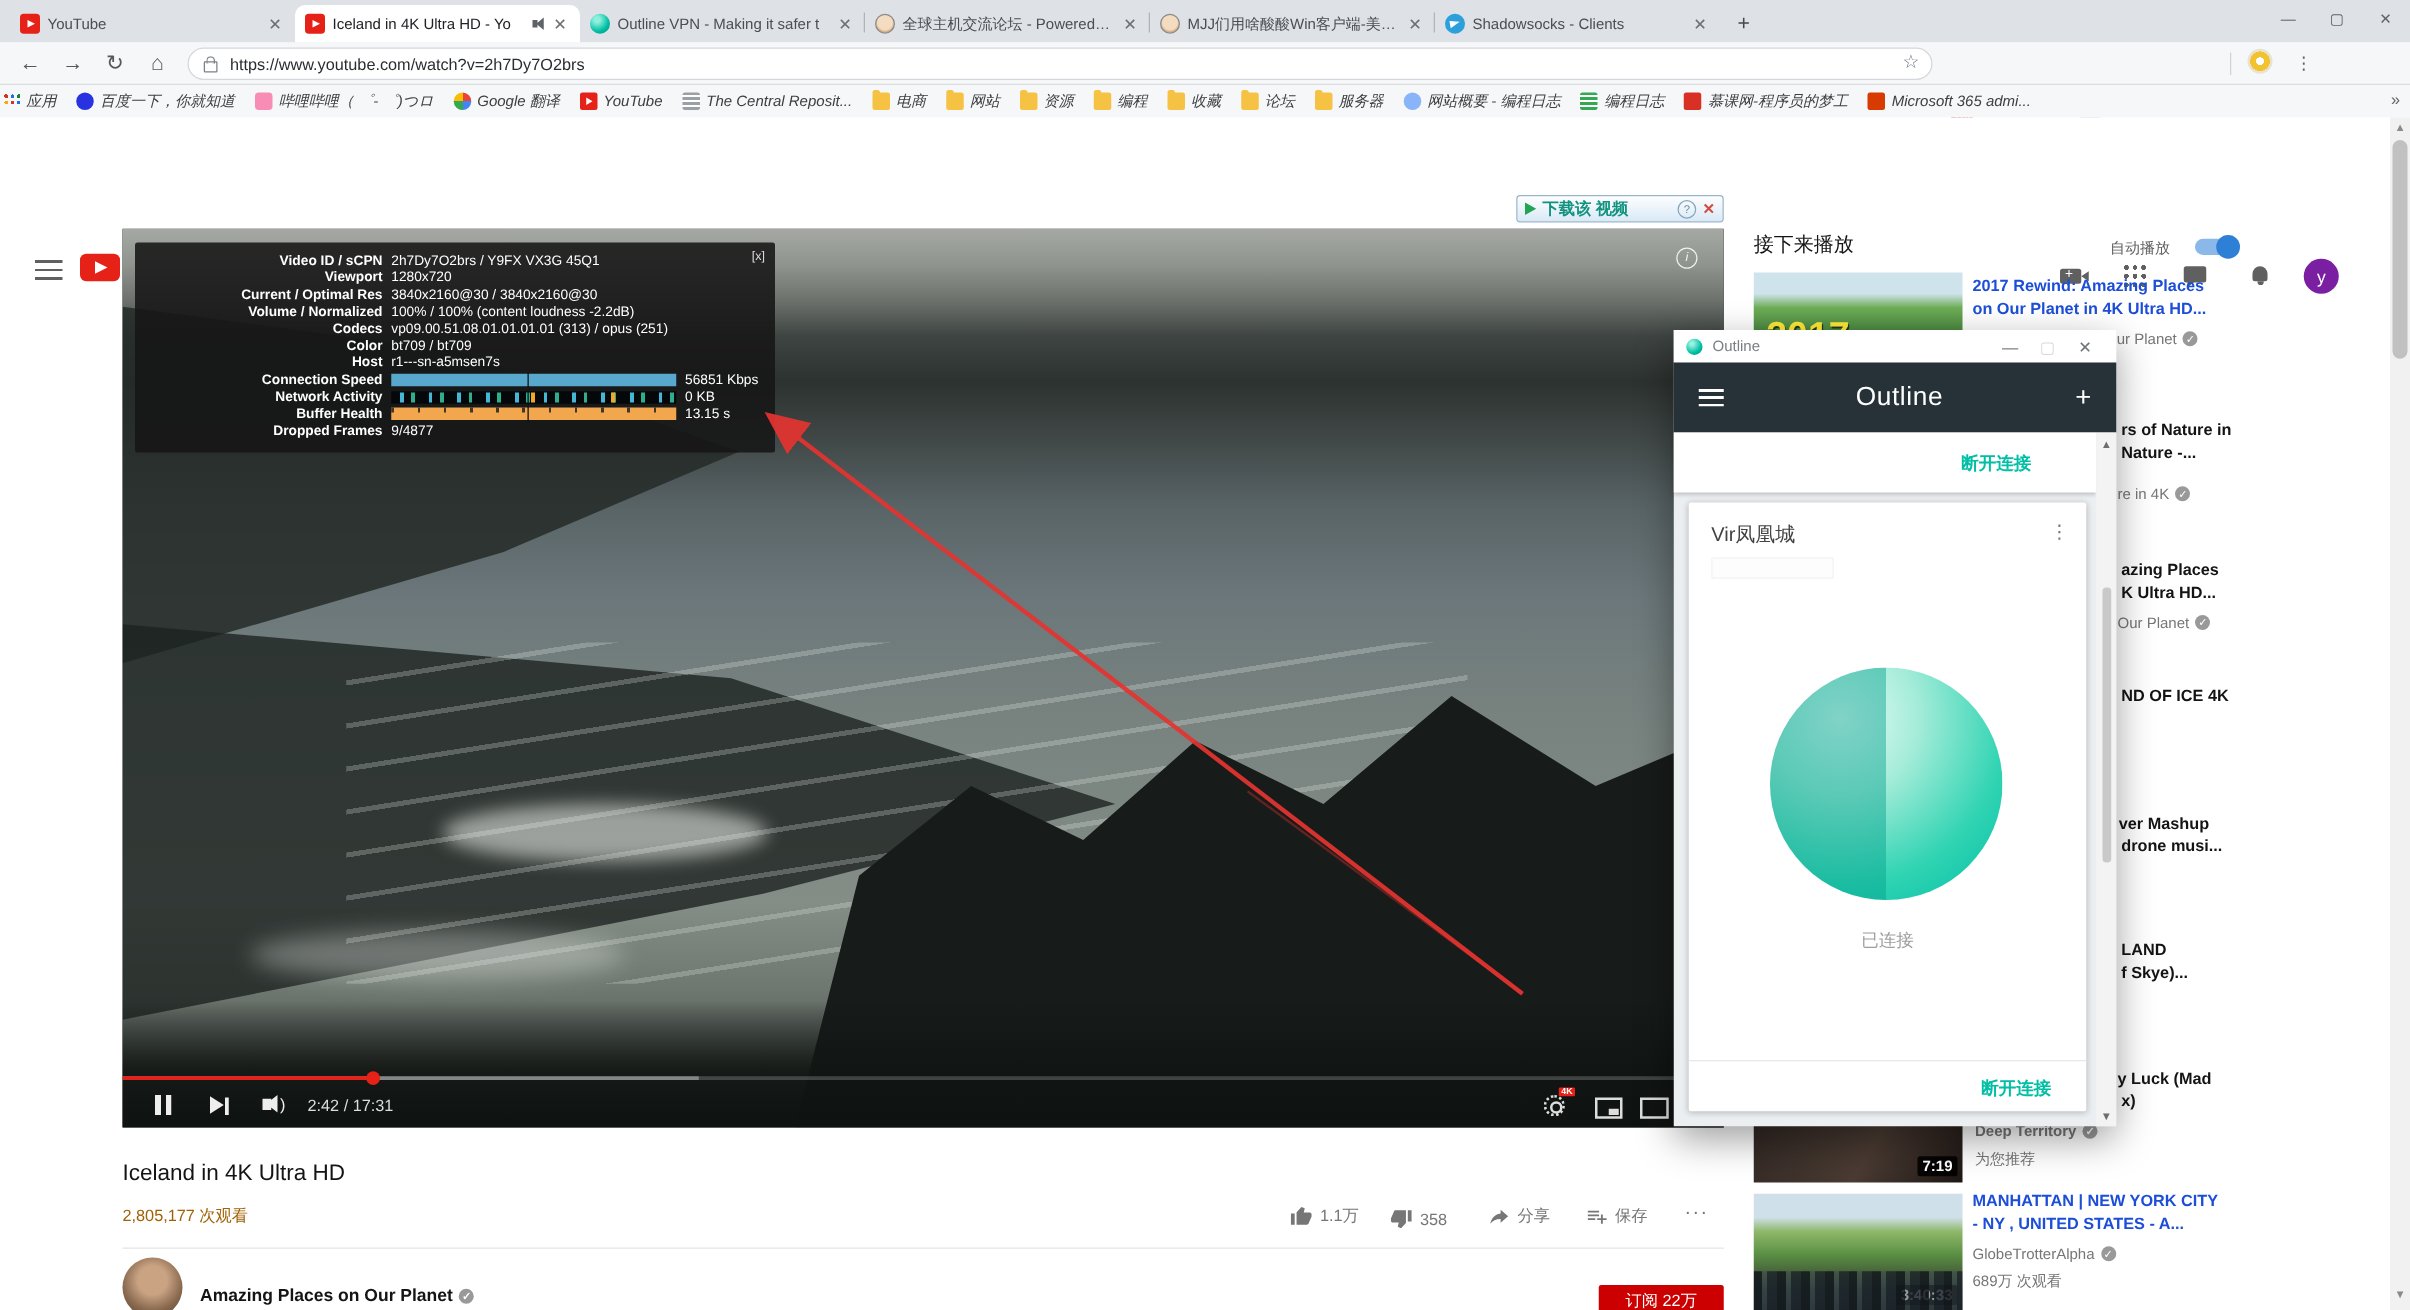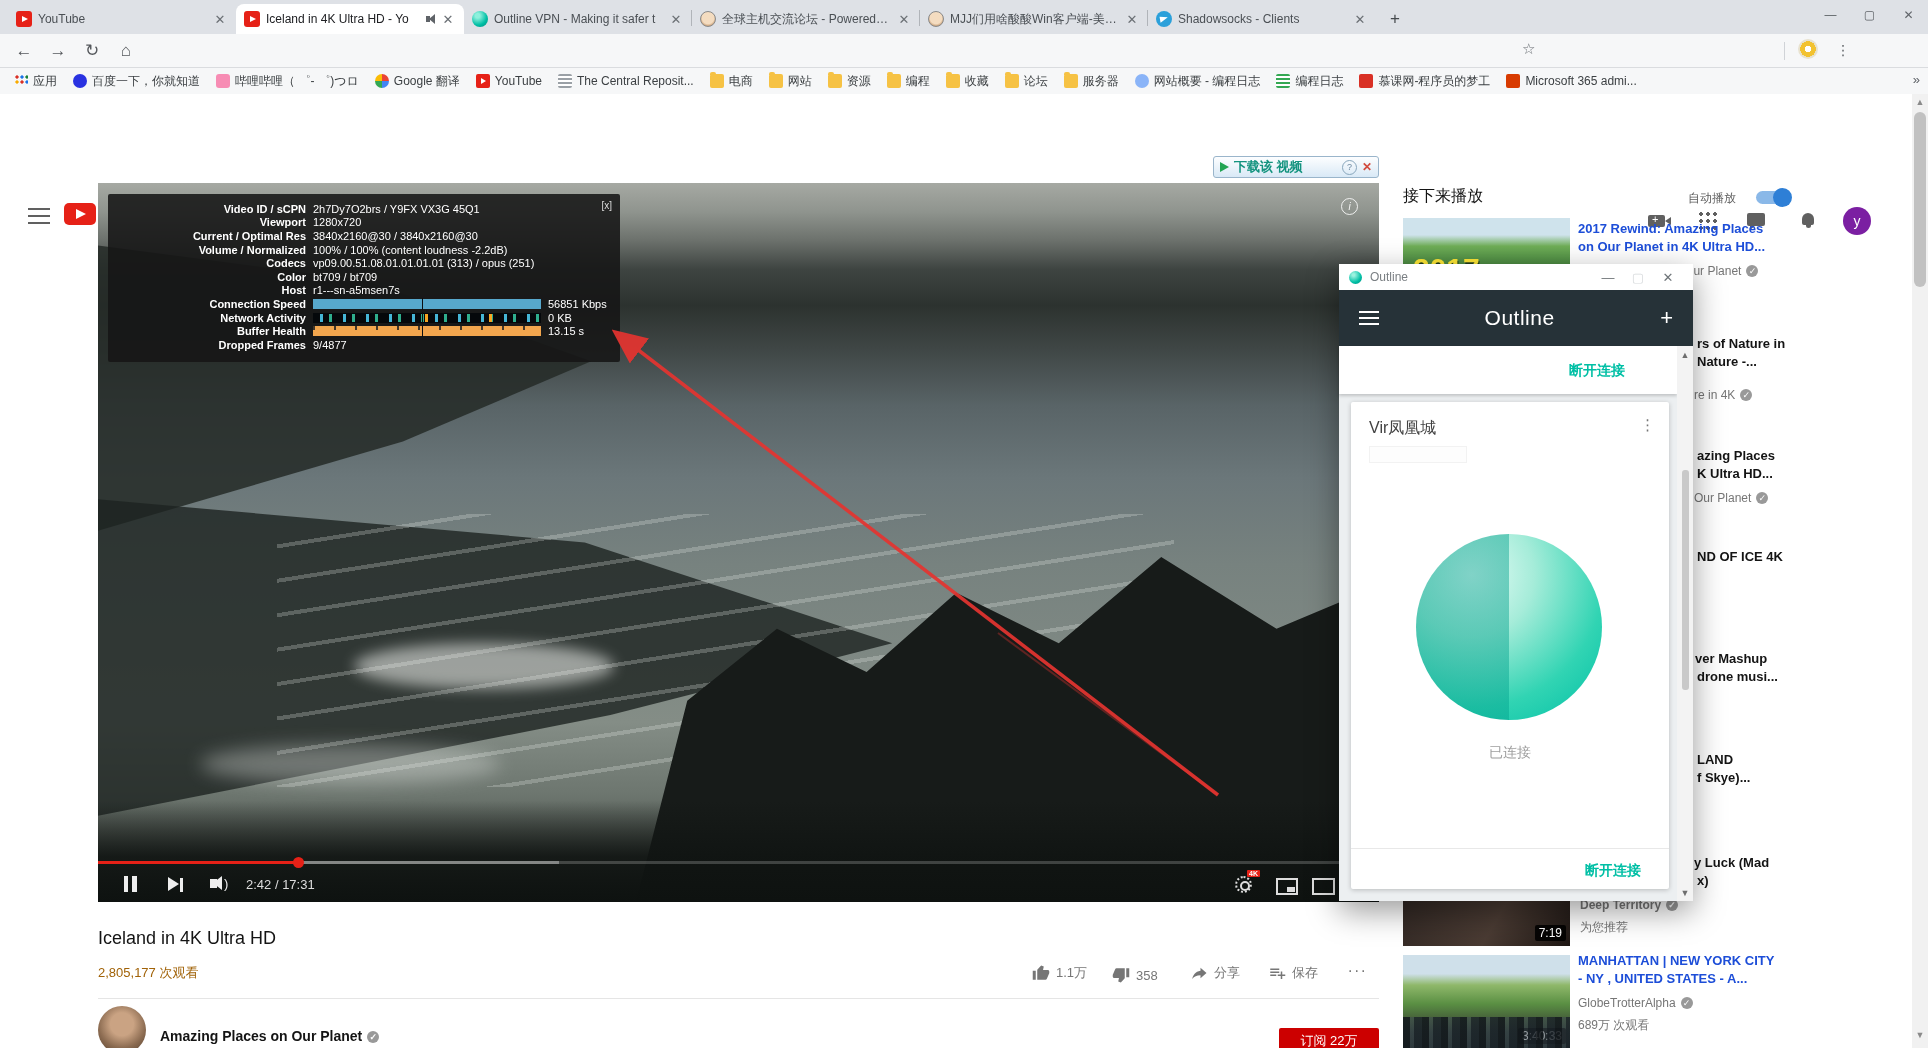--- a/index.html
+++ b/index.html
@@ -39,21 +39,21 @@
   .star{position:absolute;top:6px;font-size:15px;color:#6b7075;}
   .ext{position:absolute;top:5px;width:22px;height:22px;}
   .extbox{width:18px;height:18px;margin:2px;border-radius:4px;position:relative;}
   .badge115{position:absolute;right:-4px;bottom:-2px;background:#d93025;color:#fff;font-size:8px;line-height:9px;padding:0 2px;border-radius:2px;}
   .ext-label{color:#fff;font-size:8px;font-weight:bold;text-align:center;line-height:18px;}
   .sep{position:absolute;top:8px;width:1px;height:18px;background:#d0d3d7;}
   #profile-flower{border-radius:50%;background:radial-gradient(circle,#fff 22%,#f2c230 23% 55%,#e8e2cf 56%);width:20px;height:20px;}
   .menu3{position:absolute;top:5px;width:22px;height:22px;text-align:center;line-height:22px;color:#5f6368;font-size:14px;}
 
   
-  #bookmarks{left:0;top:68px;width:1928px;height:26px;background:#f6f7f8;display:flex;align-items:center;padding-left:14px;box-sizing:border-box;overflow:hidden;}
+  #bookmarks{left:0;top:68px;width:1928px;height:26px;background:#f6f7f8;display:flex;align-items:center;padding-left:2px;box-sizing:border-box;overflow:hidden;font-style:italic;}
   .bm{display:flex;align-items:center;margin-right:16px;font-size:12px;color:#3c4043;white-space:nowrap;}
   .bmicon{width:14px;height:14px;margin-right:5px;border-radius:2px;position:relative;flex:0 0 14px;}
   .bi-apps{background:radial-gradient(circle 1.6px at 3px 3px,#d93025 98%,transparent),radial-gradient(circle 1.6px at 8px 3px,#1a73e8 98%,transparent),radial-gradient(circle 1.6px at 13px 3px,#188038 98%,transparent),radial-gradient(circle 1.6px at 3px 8px,#f9ab00 98%,transparent),radial-gradient(circle 1.6px at 8px 8px,#d93025 98%,transparent),radial-gradient(circle 1.6px at 13px 8px,#1a73e8 98%,transparent);}
   .bi-baidu{background:#2932e1;border-radius:50%;}
   .bi-bilibili{background:#f78cb4;border-radius:3px;}
   .bi-google{background:conic-gradient(#ea4335 0 25%,#4285f4 25% 50%,#34a853 50% 75%,#fbbc05 75%);border-radius:50%;}
   .bi-youtube{background:#e62117;}
   .bi-youtube::before{content:"";position:absolute;left:5px;top:4px;border-left:5px solid #fff;border-top:3px solid transparent;border-bottom:3px solid transparent;}
   .bi-doc{background:repeating-linear-gradient(180deg,#9aa0a6 0 2px,#fff 2px 4px);}
   .bi-folder{background:#f6c244;border-radius:2px;}
@@ -165,21 +165,21 @@
   .thumb{position:absolute;width:167px;background:#ddd;overflow:hidden;}
   #thumb1{left:1403px;top:218px;height:94px;background:linear-gradient(180deg,#cfe3ec 0 18%,#6fae57 30%,#3f7d3a 55%,#2e5d33 100%);}
   #thumb1 .y2017{position:absolute;left:10px;top:34px;font-size:30px;font-weight:bold;color:#ffe837;text-shadow:1px 2px 0 #1c3a1c;}
   .sb-title{position:absolute;font-size:13px;font-weight:bold;color:#1d4ed8;line-height:18px;width:330px;}
   .sb-ch{position:absolute;font-size:12px;color:#767676;}
   .frag-t{position:absolute;font-size:13px;font-weight:bold;color:#141414;white-space:nowrap;}
   .frag-c{position:absolute;font-size:12px;color:#767676;white-space:nowrap;}
   #thumb8{left:1403px;top:852px;height:94px;background:linear-gradient(120deg,#2b2320,#4a3b33 60%,#1e1714);}
   #thumb9{left:1403px;top:955px;height:94px;background:linear-gradient(180deg,#cfe0ea 0 20%,#8fb86a 32%,#5a8f43 52%,#46603a 68%,#2c3a33 82%,#1d2626 100%);}
   #thumb9::after{content:"";position:absolute;left:0;bottom:0;width:100%;height:34%;background:repeating-linear-gradient(90deg,rgba(20,26,30,.9) 0 7px,rgba(60,72,80,.55) 7px 11px,rgba(28,36,42,.85) 11px 19px);}
-  .tbadge{position:absolute;background:rgba(0,0,0,.85);color:#fff;font-size:12px;font-weight:normal;padding:1px 4px;border-radius:2px;}
+  .tbadge{position:absolute;background:rgba(0,0,0,.85);color:#fff;font-size:12px;font-weight:bold;padding:1px 4px;border-radius:2px;}
 
   
   #pg-scroll{left:1912px;top:94px;width:16px;height:954px;background:#f1f1f1;}
   #pg-thumb{left:1914px;top:112px;width:12px;height:175px;background:#c1c1c1;border-radius:6px;}
   .scr-arrow{position:absolute;color:#8a8a8a;font-size:9px;width:16px;text-align:center;}
 
   
   #outline{left:1339px;top:264px;width:354px;height:637px;background:#eceff1;box-shadow:0 10px 30px rgba(0,0,0,.4);z-index:50;}
   #ol-titlebar{left:0;top:0;width:100%;height:26px;background:#fff;display:flex;align-items:center;padding:0 10px;box-sizing:border-box;}
   #ol-dot{width:13px;height:13px;border-radius:50%;background:radial-gradient(circle at 35% 30%,#9bf2df 10%,#00bfa5 60%,#00897b 100%);}
@@ -251,20 +251,24 @@
       <div class="winctl" style="left: 1811px;">—</div>
       <div class="winctl" style="left: 1850px;">▢</div>
       <div class="winctl" style="left: 1889px;">✕</div>
     </div>
 
   <div id="toolbar" class="abs">
     <div class="navbtn" style="left:10px;">←</div>
     <div class="navbtn" style="left:44px;">→</div>
     <div class="navbtn" style="left:78px;">↻</div>
     <div class="navbtn" style="left:112px;">⌂</div>
+    <div id="omnibox">
+      <span class="lock"></span>
+      <span id="url">https://www.youtube.com/watch?v=2h7Dy7O2brs</span>
+    </div>
     <div class="star" style="left:1522px;">☆</div>
     <div id="ext-row"></div>
     <div class="sep" style="left:1784px;"></div>
     <div class="ext" style="left:1798px;">
         <div id="profile-flower"></div>
       </div>
     <div class="menu3" style="left:1832px;">⋮</div>
   <div class="ext" style="left: 1552px; position: absolute; top: 39px;">
         <div class="extbox ext-label" style="background: rgb(140, 43, 43);"></div>
         <div class="badge115">115</div>

